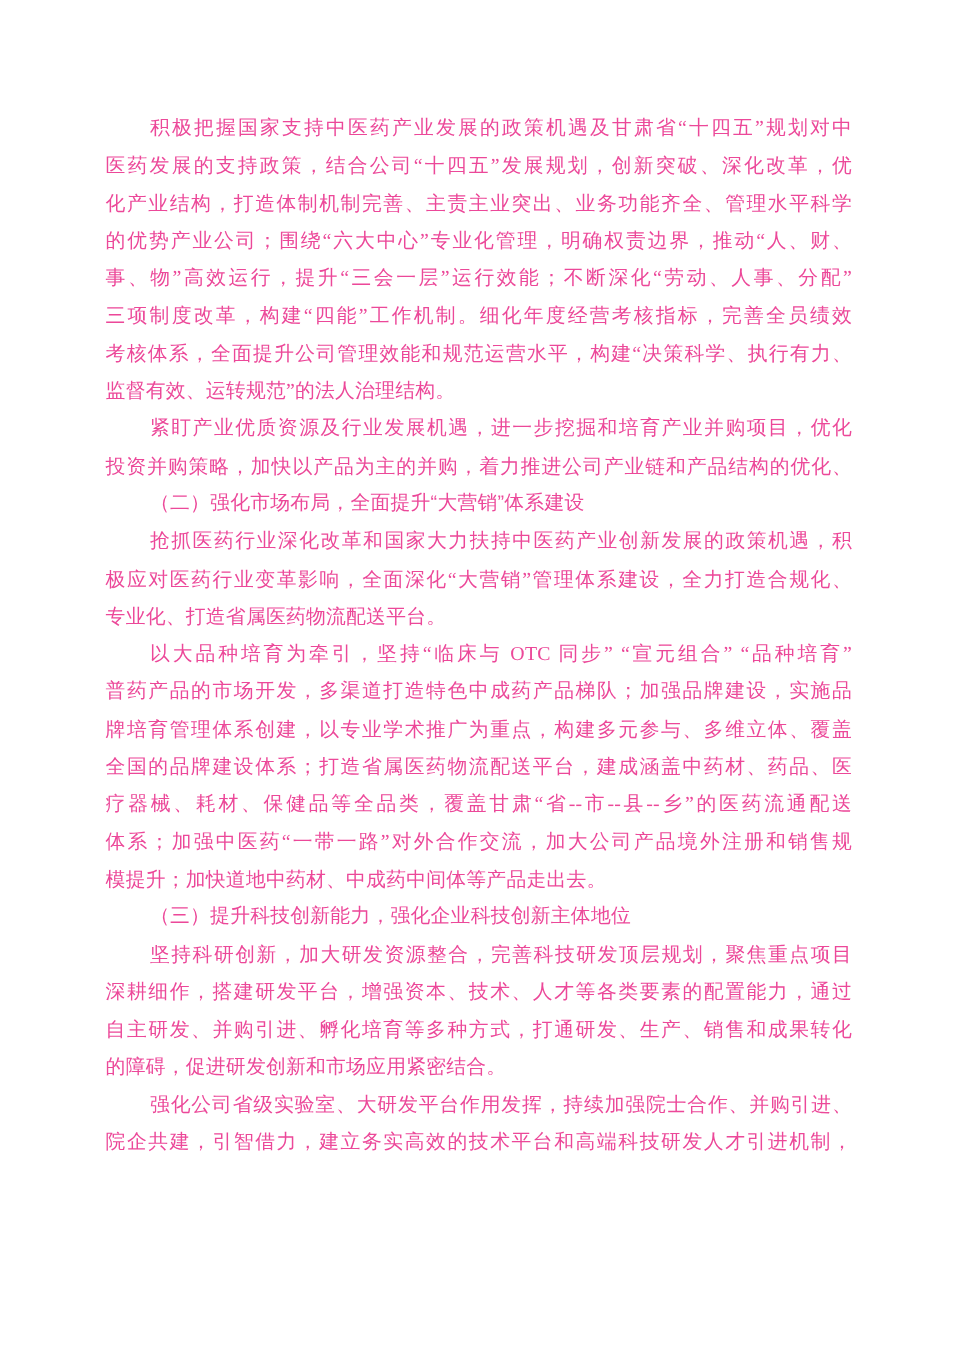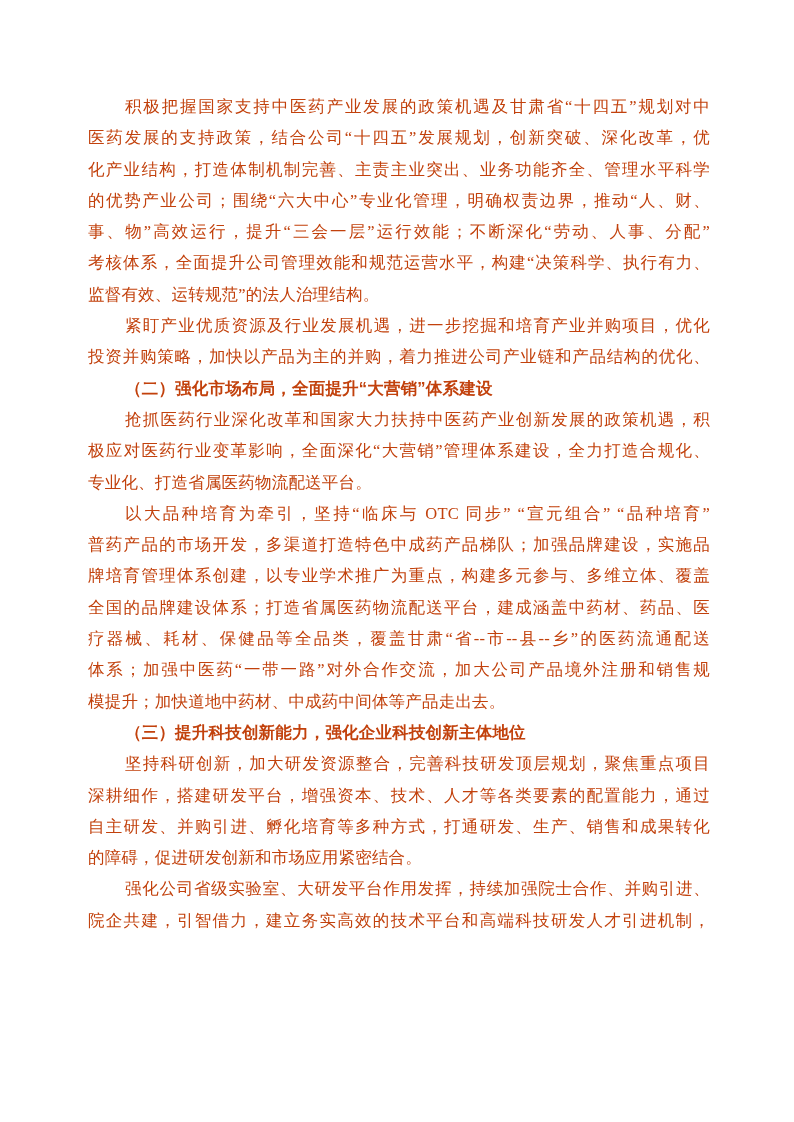--- a/index.html
+++ b/index.html
@@ -8,60 +8,61 @@
     background: #ffffff;
   }
   .page {
     position: relative;
     width: 794px;
     height: 1122px;
     background: #ffffff;
     box-sizing: border-box;
     padding: 91px 84px 0 88px;
     font-family: "Liberation Serif", "DejaVu Serif", serif;
-    color: #c2410c;
+    color: #ec4899;
     overflow: hidden;
   }
   .block { margin: 0; padding: 0; }
   .line {
     font-size: 16.5px;
     line-height: 31.3px;
     height: 31.3px;
     text-align: justify;
     text-align-last: justify;
     letter-spacing: 0.2px;
   }
   .line.indent { text-indent: 37px; }
   .line.last {
     text-align: left;
     text-align-last: left;
   }
   .heading {
     font-size: 16.5px;
     line-height: 31.3px;
     height: 31.3px;
-    font-weight: 700;
+    font-weight: 400;
     text-indent: 37px;
     text-align: left;
     text-align-last: left;
     letter-spacing: 0.2px;
     font-family: "Liberation Sans", "DejaVu Sans", sans-serif;
   }
 </style>
 </head>
 <body>
 
 <div class="page">
 
   <div class="block">
     <div class="line indent">积极把握国家支持中医药产业发展的政策机遇及甘肃省“十四五”规划对中</div>
     <div class="line">医药发展的支持政策，结合公司“十四五”发展规划，创新突破、深化改革，优</div>
     <div class="line">化产业结构，打造体制机制完善、主责主业突出、业务功能齐全、管理水平科学</div>
     <div class="line">的优势产业公司；围绕“六大中心”专业化管理，明确权责边界，推动“人、财、</div>
     <div class="line">事、物”高效运行，提升“三会一层”运行效能；不断深化“劳动、人事、分配”</div>
+    <div class="line">三项制度改革，构建“四能”工作机制。细化年度经营考核指标，完善全员绩效</div>
     <div class="line">考核体系，全面提升公司管理效能和规范运营水平，构建“决策科学、执行有力、</div>
     <div class="line last">监督有效、运转规范”的法人治理结构。</div>
   </div>
 
   <div class="block">
     <div class="line indent">紧盯产业优质资源及行业发展机遇，进一步挖掘和培育产业并购项目，优化</div>
     <div class="line">投资并购策略，加快以产品为主的并购，着力推进公司产业链和产品结构的优化、</div>
   </div>
 
   <div class="block heading">（二）强化市场布局，全面提升“大营销”体系建设</div>

